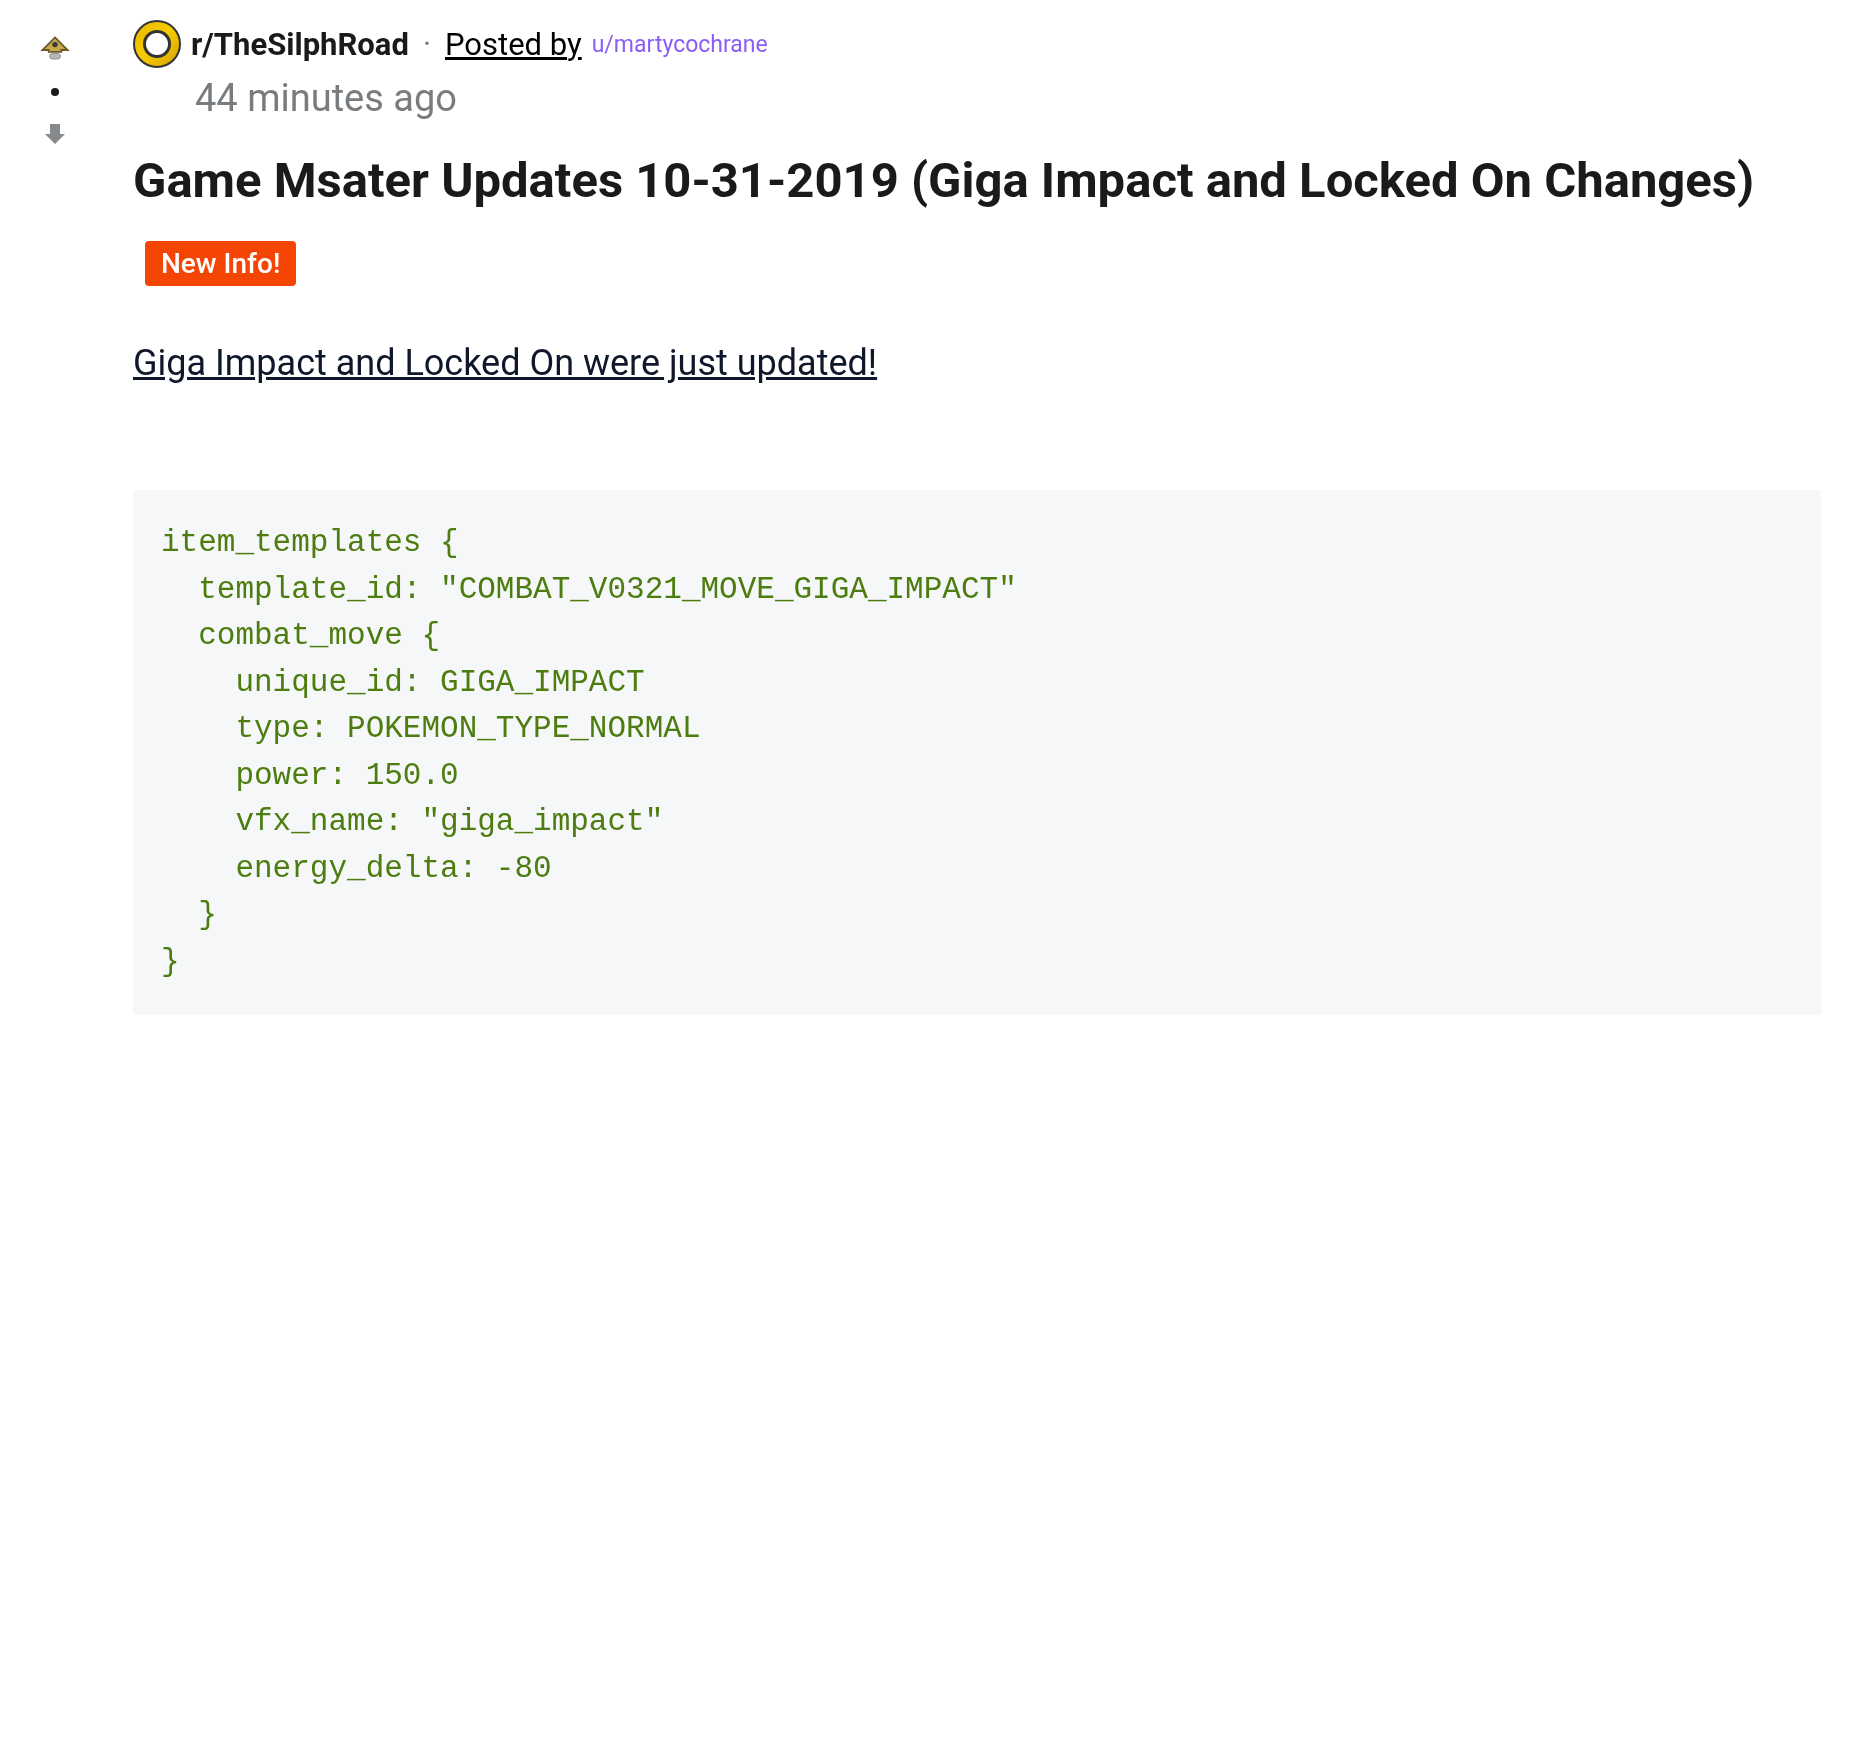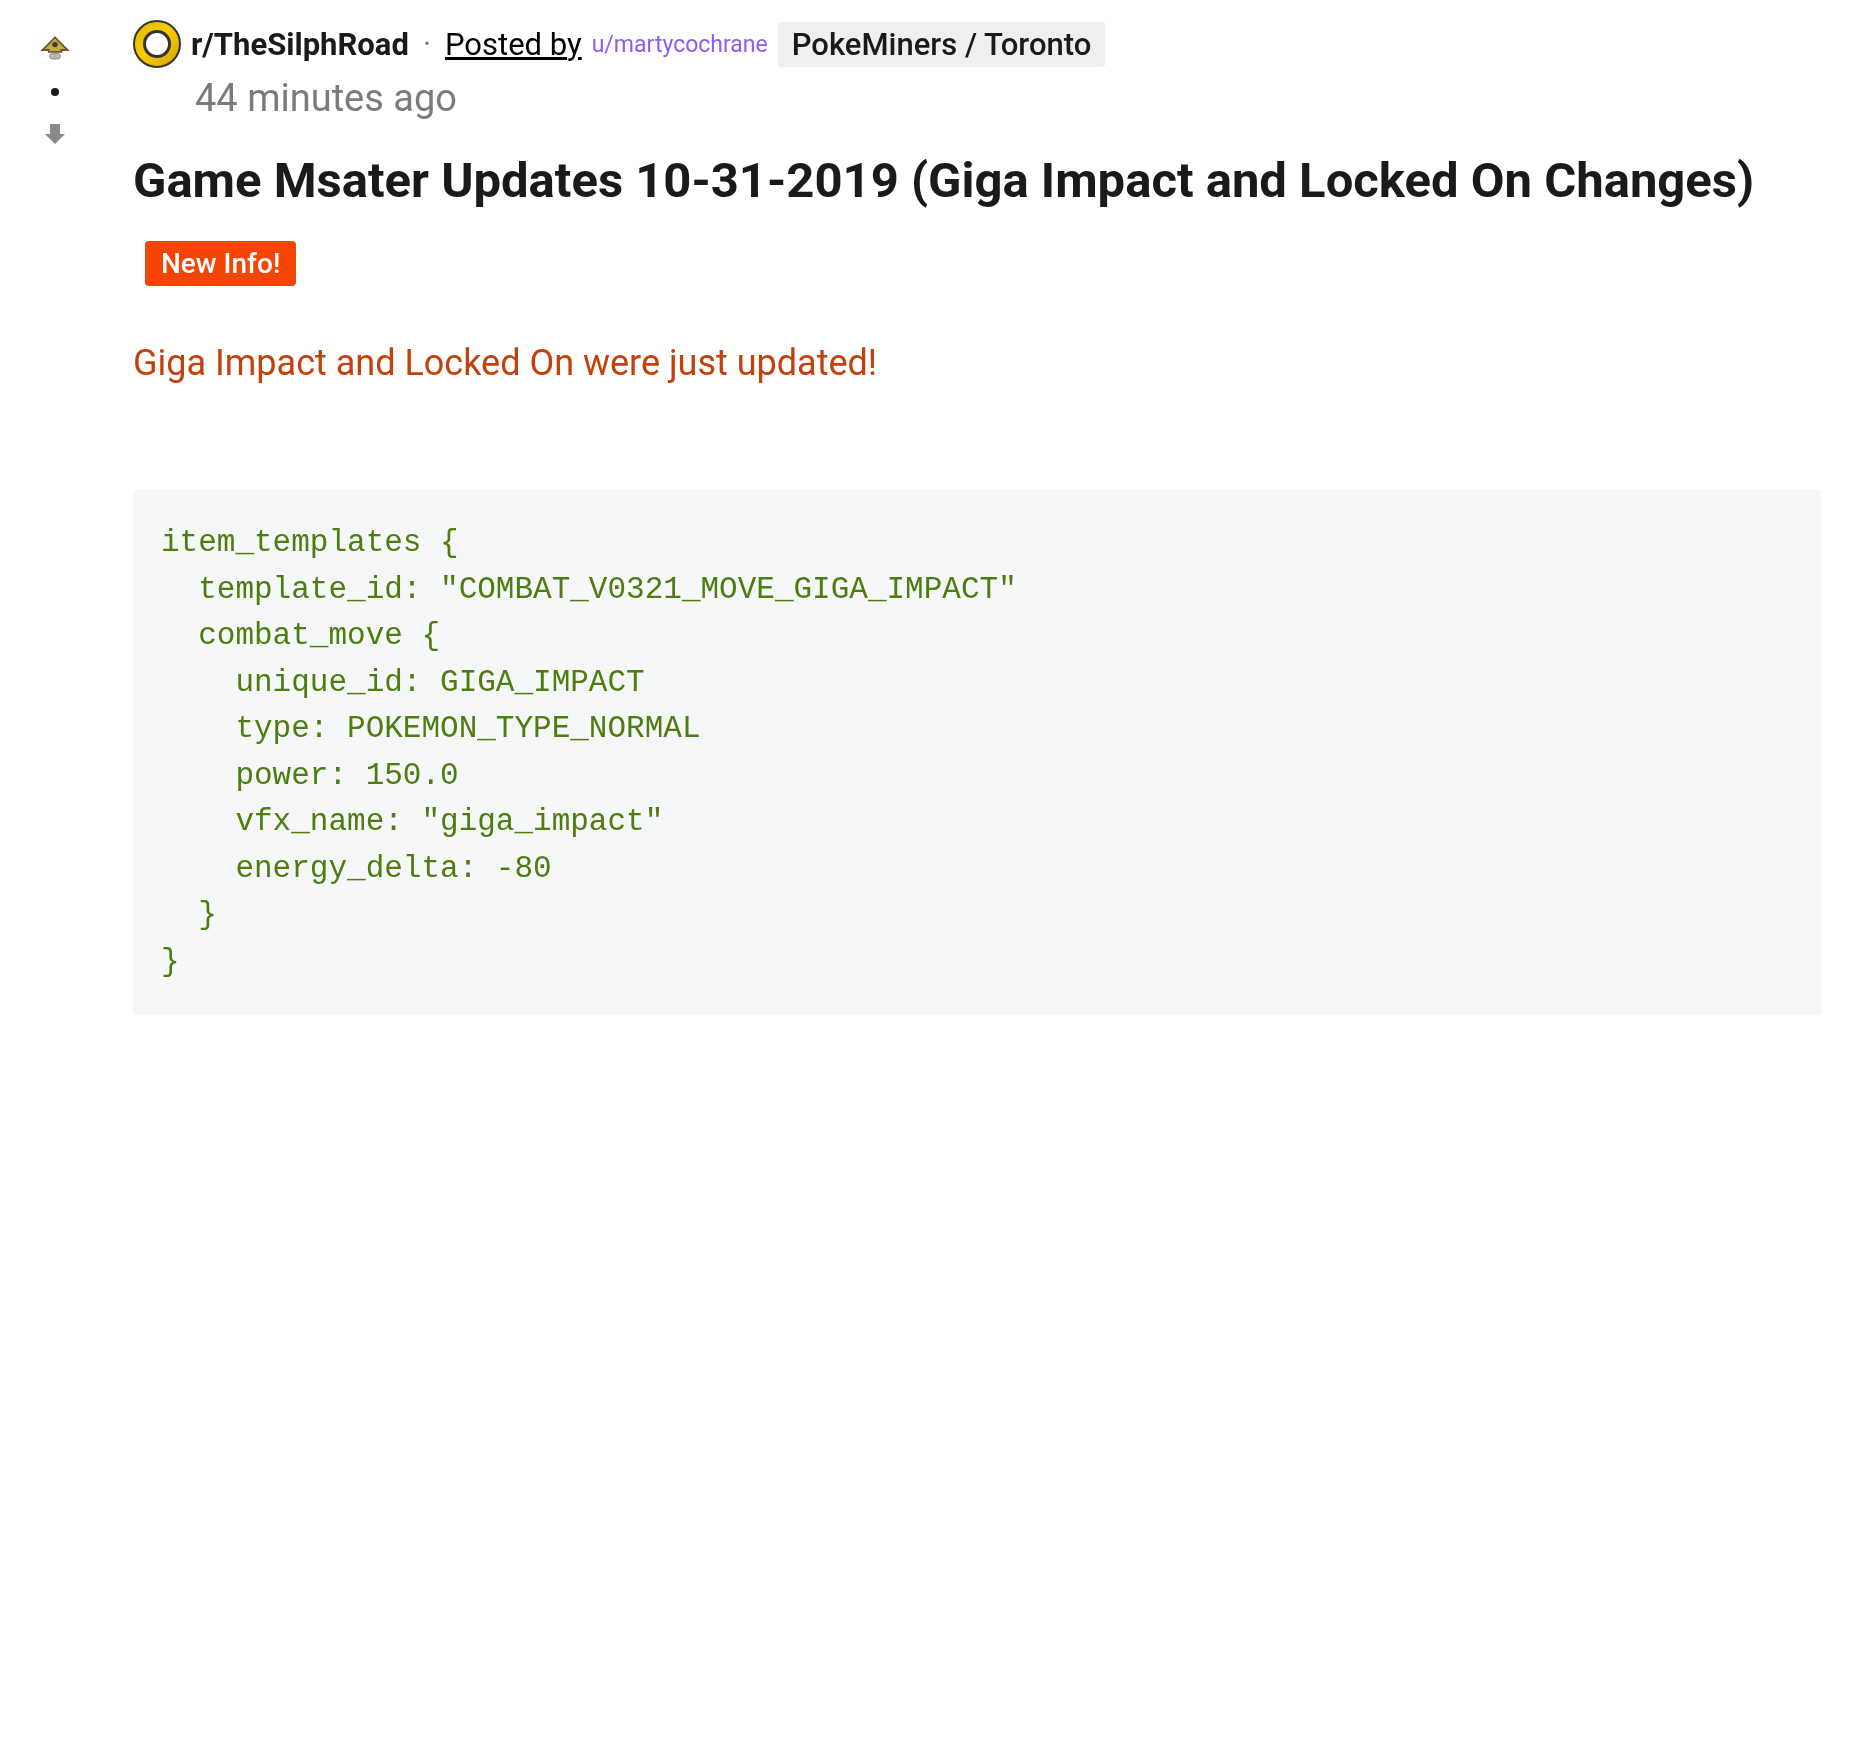--- a/index.html
+++ b/index.html
@@ -122,22 +122,23 @@
       padding: 6px 16px;
       font-size: 28px;
       font-weight: 500;
       border-radius: 4px;
       margin-bottom: 50px;
       margin-left: 12px;
     }
     .post-body-text {
       font-size: 36px;
       line-height: 1.5;
-      color: #c2410c;
+      color: #0f172a;
       margin-bottom: 100px;
+      text-decoration: underline;
     }
     .code-block {
       background: #f6f7f8;
       padding: 30px 28px;
       font-family: "SF Mono", Monaco, "Consolas", "Courier New", monospace;
       font-size: 31px;
       line-height: 1.5;
       color: #4d7c0f;
       white-space: pre;
       border-radius: 4px;
@@ -165,21 +166,20 @@
 
   <div class="post-content">
     <div class="post-header">
       <div class="subreddit-icon">
         <div class="subreddit-icon-inner"></div>
       </div>
       <span class="subreddit-name">r/TheSilphRoad</span>
       <span class="separator">·</span>
       <span class="posted-by">Posted by </span>
       <span class="username">u/martycochrane</span>
-      <span class="flair-badge">PokeMiners / Toronto</span>
     </div>
     <div class="timestamp">44 minutes ago</div>
 
     <h1 class="post-title">Game Msater Updates 10-31-2019 (Giga Impact and Locked On Changes)</h1>
 
     <div>
       <span class="post-flair">New Info!</span>
     </div>
 
     <p class="post-body-text">Giga Impact and Locked On were just updated!</p>

